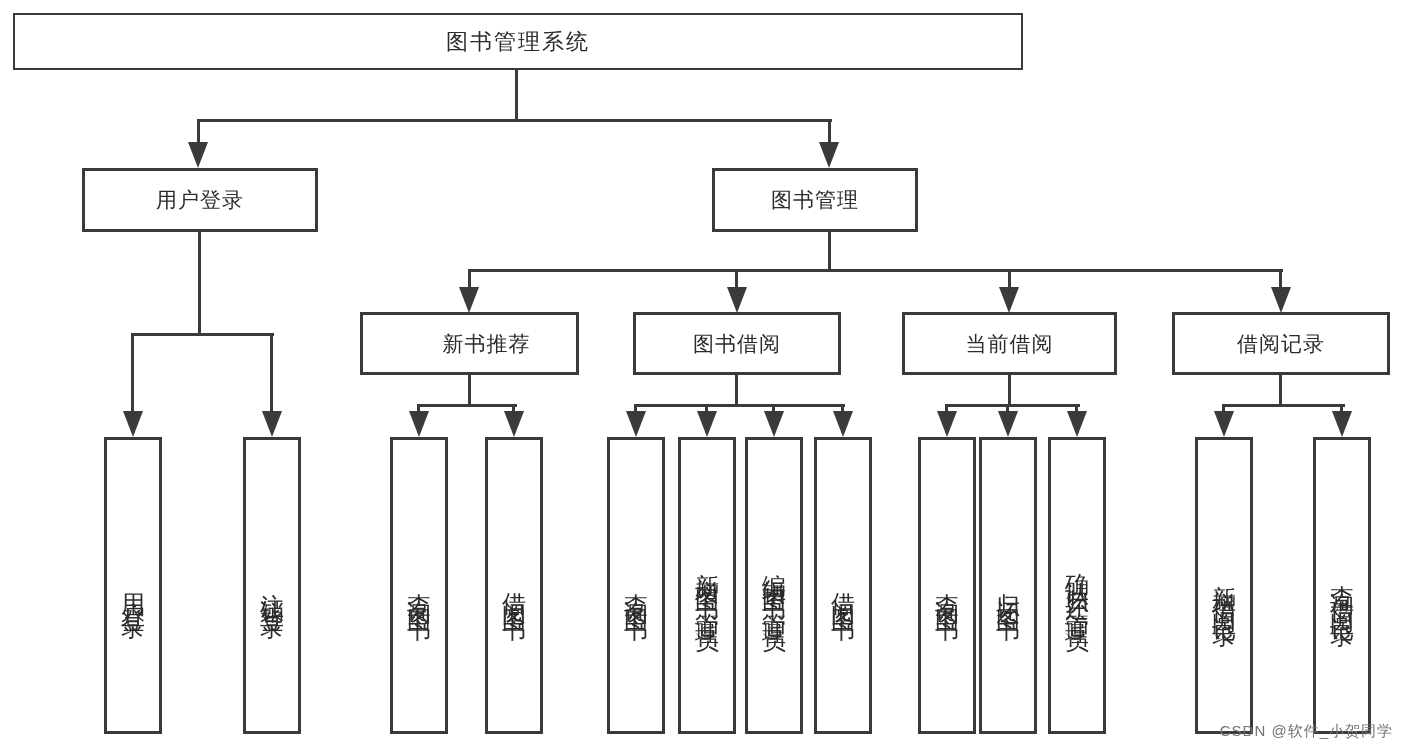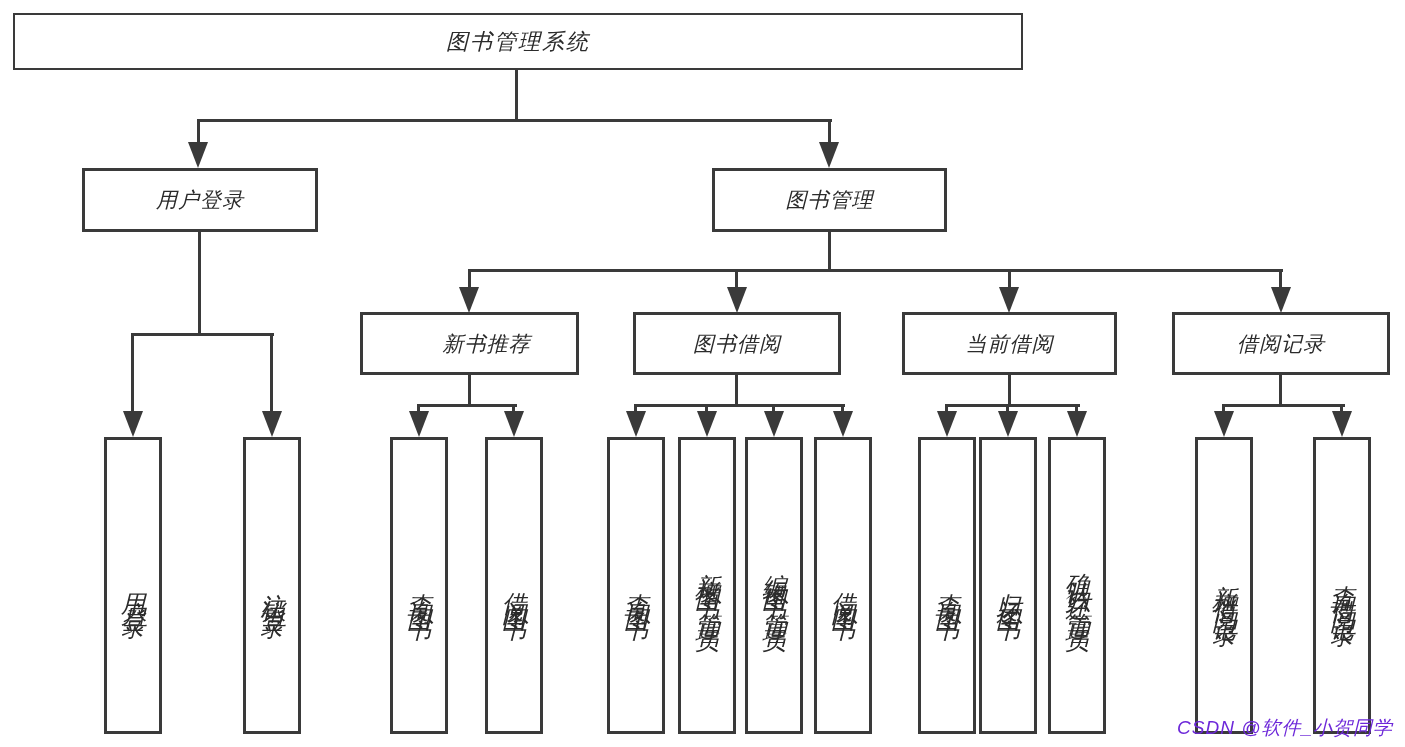--- a/index.html
+++ b/index.html
@@ -1,17 +1,17 @@
 <!DOCTYPE html>
 <html><head>
 <meta charset="utf-8">
 <style>
   html,body{margin:0;padding:0;background:#ffffff;}
   body{font-family:"Liberation Sans","DejaVu Sans",sans-serif;}
-  #canvas{position:relative;width:1405px;height:747px;background:#ffffff;overflow:hidden;font-style:italic;}
+  #canvas{position:relative;width:1405px;height:747px;background:#ffffff;overflow:hidden;}
   .box{
     position:absolute;box-sizing:border-box;background:#ffffff;
     border:3px solid #3a3a3a;color:#2b2b2b;
     display:flex;align-items:center;justify-content:center;
   }
   .hbox{font-size:21px;letter-spacing:1px;}
   .rootbox{font-size:22px;letter-spacing:2px;}
   .leaf{
     writing-mode:vertical-rl;text-orientation:mixed;
     font-size:24px;letter-spacing:8px;line-height:1;
@@ -21,40 +21,40 @@
   .vline{width:3px;}
   .hline{height:3px;}
   .arrow{
     position:absolute;width:0;height:0;
     border-left:10px solid transparent;
     border-right:10px solid transparent;
     border-top:26px solid #3a3a3a;
   }
   .watermark{
     position:absolute;right:12px;bottom:6px;
-    color:#6d28d9;font-size:19px;letter-spacing:1px;
+    color:#737373;font-size:15px;letter-spacing:1px;
     white-space:nowrap;z-index:5;
   }
 </style>
 </head>
 <body>
 
 <div id="canvas">
 
   <div class="box rootbox" style="left:13px;top:13px;width:1010px;height:57px;border-width:2px;">图书管理系统</div>
 
   <div class="vline" style="left:515px;top:68px;height:54px;"></div>
   <div class="hline" style="left:197px;top:119px;width:635px;"></div>
   <div class="vline" style="left:197px;top:119px;height:27px;"></div>
   <div class="arrow" style="left:188px;top:142px;"></div>
   <div class="vline" style="left:828px;top:119px;height:27px;"></div>
   <div class="arrow" style="left:819px;top:142px;"></div>
 
   <div class="box hbox" style="left:82px;top:168px;width:236px;height:64px;">用户登录</div>
-  <div class="box hbox" style="left:712px;top:168px;width:235px;height:64px;">图书管理</div>
+  <div class="box hbox" style="left:712px;top:168px;width:206px;height:64px;">图书管理</div>
 
   <div class="vline" style="left:198px;top:230px;height:106px;"></div>
   <div class="hline" style="left:131px;top:333px;width:143px;"></div>
   <div class="vline" style="left:131px;top:333px;height:80px;"></div>
   <div class="arrow" style="left:123px;top:411px;"></div>
   <div class="vline" style="left:270px;top:333px;height:80px;"></div>
   <div class="arrow" style="left:262px;top:411px;"></div>
 
   <div class="vline" style="left:828px;top:230px;height:42px;"></div>
   <div class="hline" style="left:468px;top:269px;width:815px;"></div>

